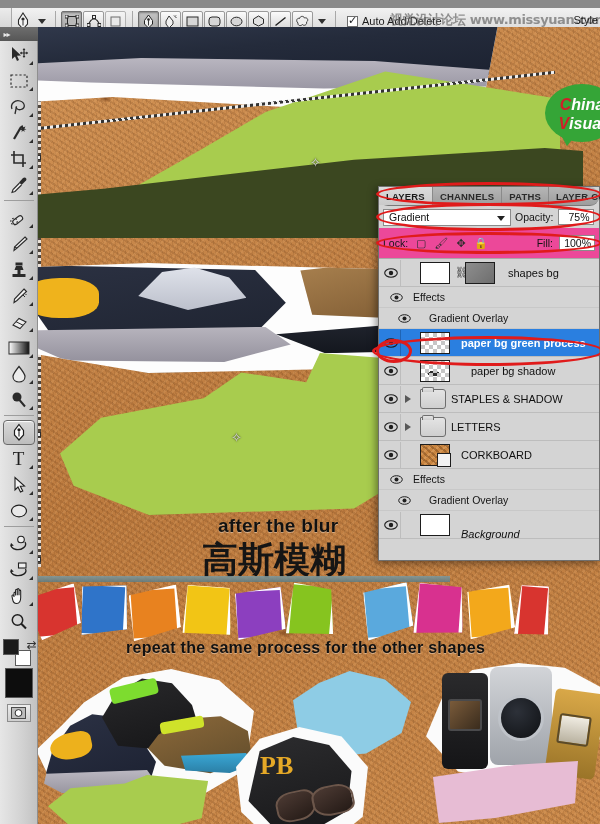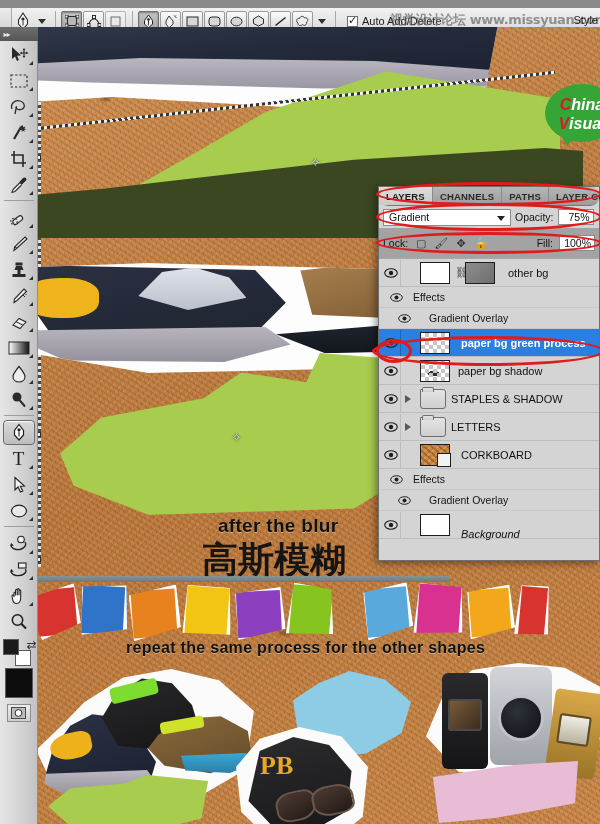--- a/index.html
+++ b/index.html
@@ -159,21 +159,21 @@
     position: relative;
   }
   .blend-select .caret { position: absolute; right: 5px; top: 6px;
     width: 0; height: 0; border-left: 4px solid transparent;
     border-right: 4px solid transparent; border-top: 5px solid #222; }
   .lp-lbl { font-size: 10.5px; color: #141414; white-space: nowrap; }
   .num-field { width: 36px; height: 16px; background: #fff; border: 1px solid #8b8b8b;
     font-size: 10.5px; color: #101010; display: flex; align-items: center;
     justify-content: flex-end; padding-right: 3px; }
   .lp-row2 { display: flex; align-items: center; height: 20px; padding: 15px 4px; gap: 6px;
-    background: #a3a3a3; border-bottom: 1px solid #a9a9a9; }
+    background: #ec4899; border-bottom: 1px solid #a9a9a9; }
   .lock-icn { width: 14px; height: 14px; display: flex; align-items: center;
     justify-content: center; font-size: 11px; color: #2c2c2c; }
   .lp-list { flex: 1; background: #d4d4d4; overflow: hidden; }
   .lyr {
     display: flex; align-items: center; height: 28px; border-bottom: 1px solid #bdbdbd;
     padding-left: 2px;
   }
   .lyr.sel { background: #2a7fe0; }
   .lyr.sel .lyr-name { color: #fff; font-weight: bold; }
   .eye { width: 20px; height: 26px; display: flex; align-items: center;
@@ -756,21 +756,21 @@
         <span class="eye">
           <svg width="14" height="10" viewBox="0 0 14 10">
               <ellipse cx="7" cy="5" rx="6.3" ry="4.2" fill="none" stroke="#1e1e1e" stroke-width="1.1"></ellipse>
               <circle cx="7" cy="5" r="2.2" fill="#1e1e1e"></circle>
             </svg>
         </span>
         <span class="disclosure"></span>
         <span class="thumb"></span>
         <span class="linkicn">⛓</span>
         <span class="thumb mask" style="margin-left:0;"></span>
-        <span class="lyr-name" style="margin-left:8px;">other bg</span>
+        <span class="lyr-name" style="margin-left:8px;">shapes bg</span>
       </div>
       <div class="sub">
         <span class="eye" style="width:34px;">
           <svg width="13" height="9" viewBox="0 0 13 9">
               <ellipse cx="6.5" cy="4.5" rx="5.8" ry="3.8" fill="none" stroke="#1e1e1e" stroke-width="1"></ellipse>
               <circle cx="6.5" cy="4.5" r="2" fill="#1e1e1e"></circle>
             </svg>
         </span>
         <span class="sub-label">Effects</span>
       </div>
@@ -803,21 +803,21 @@
               <circle cx="7" cy="5" r="2.2" fill="#1e1e1e"></circle>
             </svg>
         </span>
         <span class="disclosure"></span>
         <span class="thumb checker" style="background-image:
                 linear-gradient(45deg,#c6c6c6 25%,transparent 25%,transparent 75%,#c6c6c6 75%),
                 linear-gradient(45deg,#c6c6c6 25%,transparent 25%,transparent 75%,#c6c6c6 75%),
                 radial-gradient(ellipse 10px 4px at 45% 62%, #2c2c2c 60%, transparent 62%);
                 background-size:8px 8px,8px 8px,100% 100%;
                 background-position:0 0,4px 4px,0 0;"></span>
-        <span class="lyr-name" style="margin-left:3px;">paper bg shadow</span>
+        <span class="lyr-name" style="margin-left:16px;">paper bg shadow</span>
       </div>
 
       <div class="lyr">
         <span class="eye">
           <svg width="14" height="10" viewBox="0 0 14 10">
               <ellipse cx="7" cy="5" rx="6.3" ry="4.2" fill="none" stroke="#1e1e1e" stroke-width="1.1"></ellipse>
               <circle cx="7" cy="5" r="2.2" fill="#1e1e1e"></circle>
             </svg>
         </span>
         <span class="disclosure">

